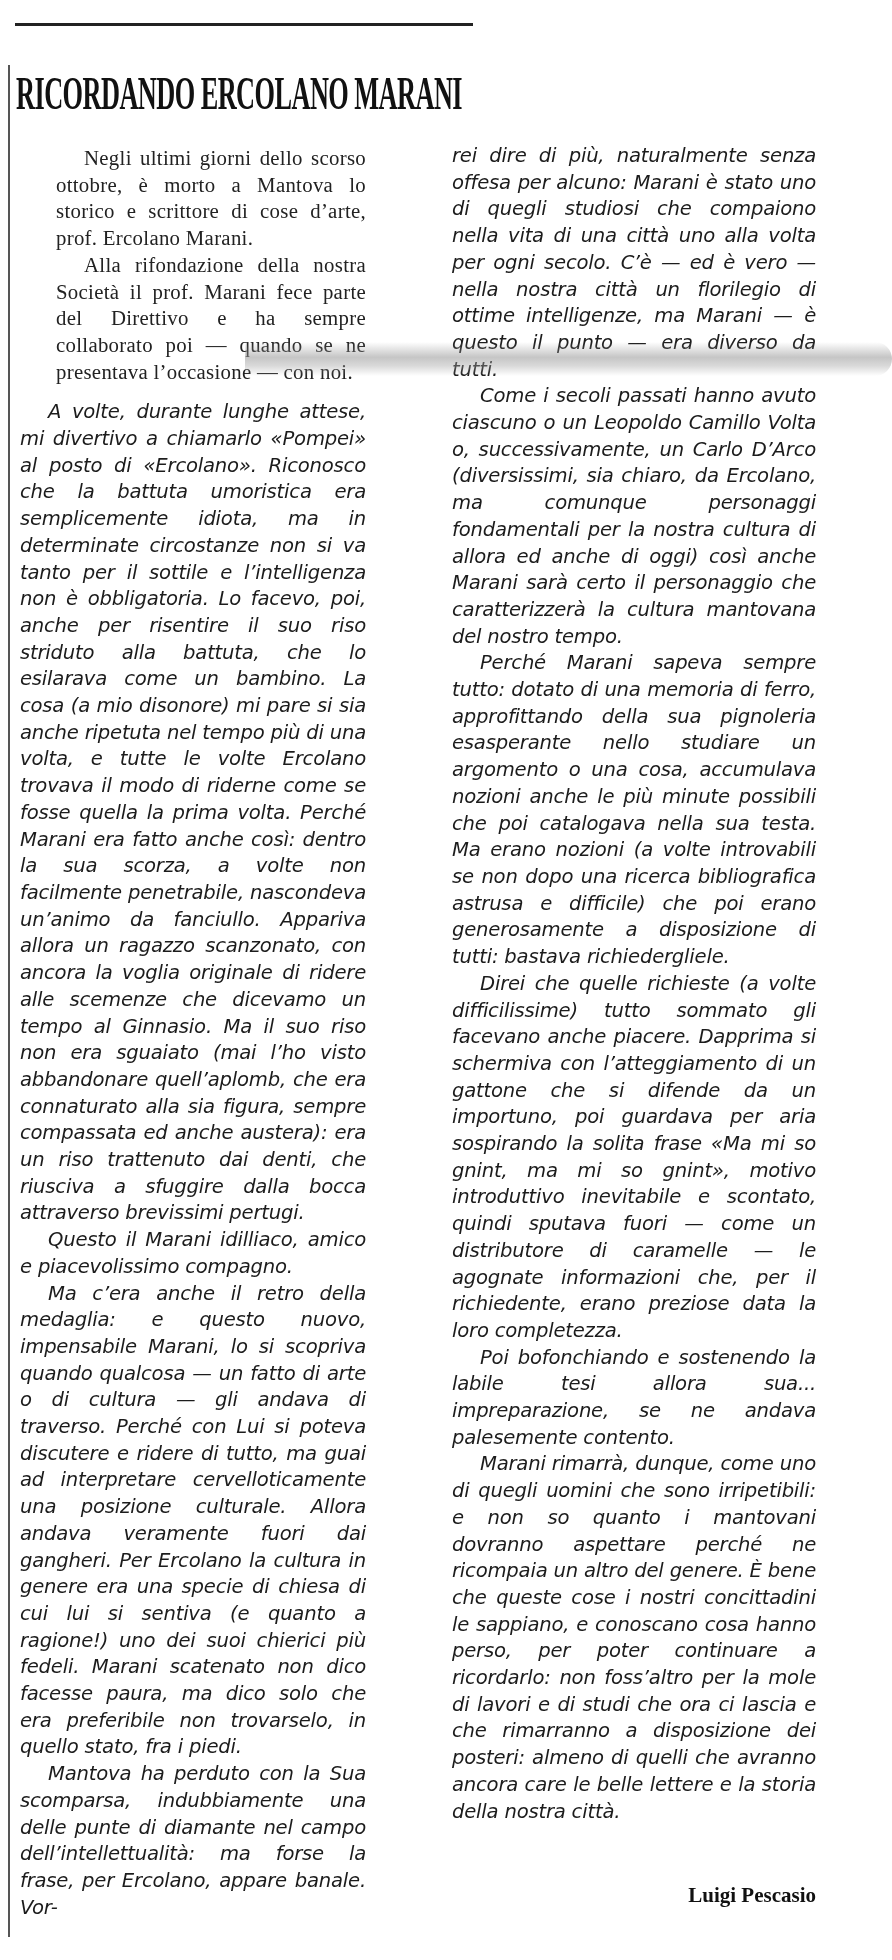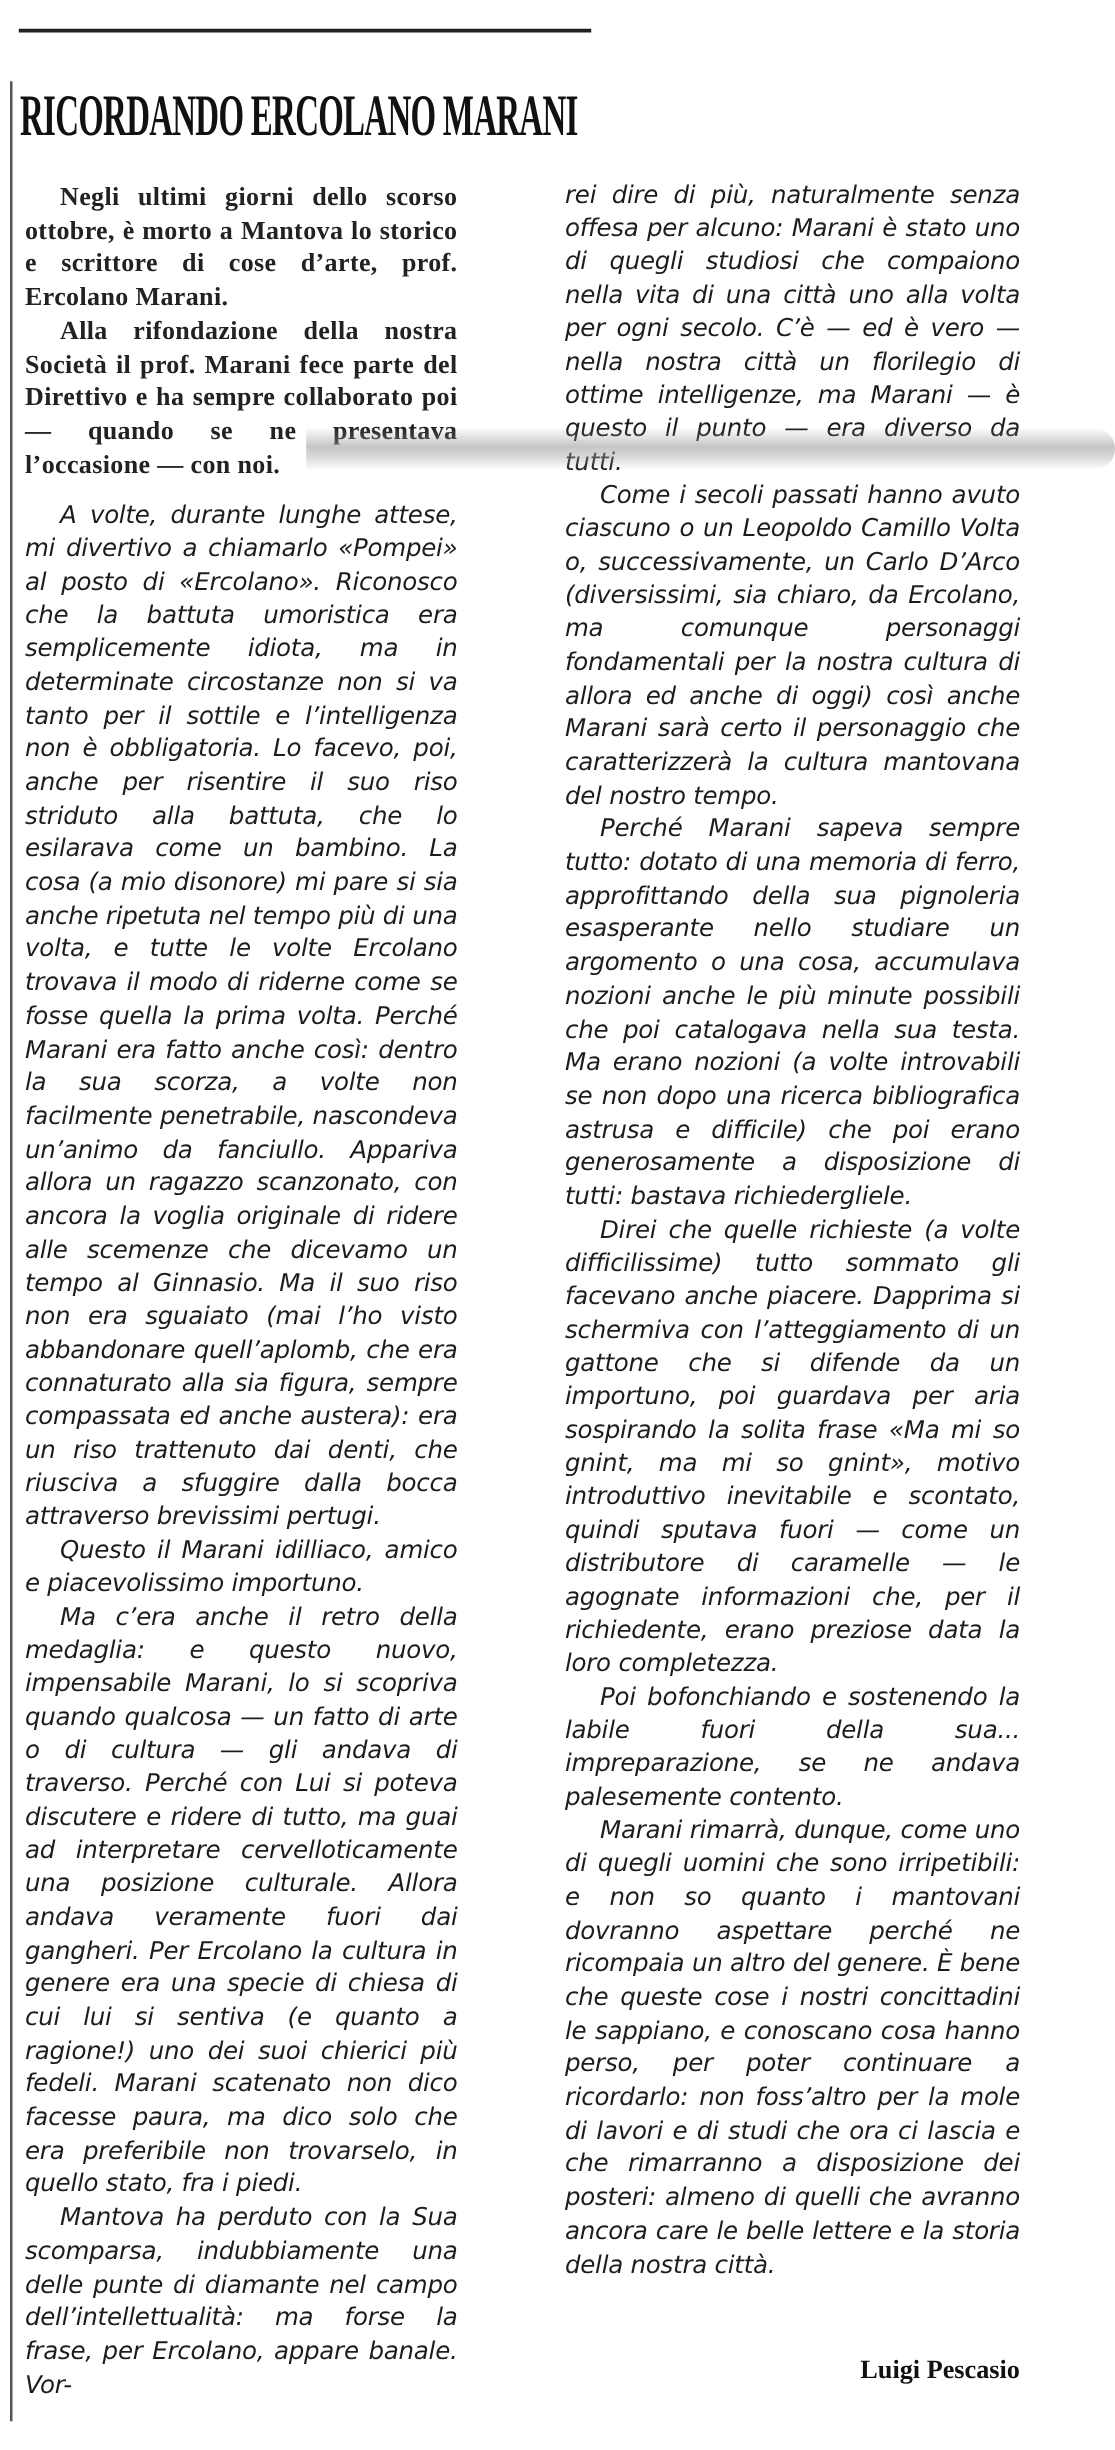--- a/index.html
+++ b/index.html
@@ -67,24 +67,25 @@
     }
     .col p {
       margin: 0;
       text-indent: 28px;
     }
     .col p.cont {
       text-indent: 0;
     }
     .intro p {
       font-family: "Liberation Serif", "DejaVu Serif", serif;
-      font-weight: bold;
+      font-weight: normal;
       font-size: 20.8px;
       letter-spacing: 0.3px;
       color: #222;
+      margin-left: 36px;
     }
     .intro {
       margin-bottom: 14px;
     }
     .body p {
       font-family: "DejaVu Sans", "Liberation Sans", sans-serif;
       font-style: italic;
       font-size: 19.6px;
       letter-spacing: -0.2px;
       color: #1c1c1c;
@@ -119,30 +120,30 @@
 
 <h1 class="title">RICORDANDO ERCOLANO MARANI</h1>
 
 <div class="col col-left">
   <div class="intro">
     <p>Negli ultimi giorni dello scorso ottobre, è morto a Mantova lo storico e scrittore di cose d’arte, prof. Ercolano Marani.</p>
     <p>Alla rifondazione della nostra Società il prof. Marani fece parte del Direttivo e ha sempre collaborato poi — quando se ne presentava l’occasione — con noi.</p>
   </div>
   <div class="body">
     <p>A volte, durante lunghe attese, mi divertivo a chiamarlo «Pompei» al posto di «Ercolano». Riconosco che la battuta umoristica era semplicemente idiota, ma in determinate circostanze non si va tanto per il sottile e l’intelligenza non è obbligatoria. Lo facevo, poi, anche per risentire il suo riso striduto alla battuta, che lo esilarava come un bambino. La cosa (a mio disonore) mi pare si sia anche ripetuta nel tempo più di una volta, e tutte le volte Ercolano trovava il modo di riderne come se fosse quella la prima volta. Perché Marani era fatto anche così: dentro la sua scorza, a volte non facilmente penetrabile, nascondeva un’animo da fanciullo. Appariva allora un ragazzo scanzonato, con ancora la voglia originale di ridere alle scemenze che dicevamo un tempo al Ginnasio. Ma il suo riso non era sguaiato (mai l’ho visto abbandonare quell’aplomb, che era connaturato alla sia figura, sempre compassata ed anche austera): era un riso trattenuto dai denti, che riusciva a sfuggire dalla bocca attraverso brevissimi pertugi.</p>
-    <p>Questo il Marani idilliaco, amico e piacevolissimo importuno.</p>
+    <p>Questo il Marani idilliaco, amico e piacevolissimo compagno.</p>
     <p>Ma c’era anche il retro della medaglia: e questo nuovo, impensabile Marani, lo si scopriva quando qualcosa — un fatto di arte o di cultura — gli andava di traverso. Perché con Lui si poteva discutere e ridere di tutto, ma guai ad interpretare cervelloticamente una posizione culturale. Allora andava veramente fuori dai gangheri. Per Ercolano la cultura in genere era una specie di chiesa di cui lui si sentiva (e quanto a ragione!) uno dei suoi chierici più fedeli. Marani scatenato non dico facesse paura, ma dico solo che era preferibile non trovarselo, in quello stato, fra i piedi.</p>
     <p>Mantova ha perduto con la Sua scomparsa, indubbiamente una delle punte di diamante nel campo dell’intellettualità: ma forse la frase, per Ercolano, appare banale. Vor-</p>
   </div>
 </div>
 
 <div class="col col-right body">
   <p class="cont">rei dire di più, naturalmente senza offesa per alcuno: Marani è stato uno di quegli studiosi che compaiono nella vita di una città uno alla volta per ogni secolo. C’è — ed è vero — nella nostra città un florilegio di ottime intelligenze, ma Marani — è questo il punto — era diverso da tutti.</p>
   <p>Come i secoli passati hanno avuto ciascuno o un Leopoldo Camillo Volta o, successivamente, un Carlo D’Arco (diversissimi, sia chiaro, da Ercolano, ma comunque personaggi fondamentali per la nostra cultura di allora ed anche di oggi) così anche Marani sarà certo il personaggio che caratterizzerà la cultura mantovana del nostro tempo.</p>
   <p>Perché Marani sapeva sempre tutto: dotato di una memoria di ferro, approfittando della sua pignoleria esasperante nello studiare un argomento o una cosa, accumulava nozioni anche le più minute possibili che poi catalogava nella sua testa. Ma erano nozioni (a volte introvabili se non dopo una ricerca bibliografica astrusa e difficile) che poi erano generosamente a disposizione di tutti: bastava richiedergliele.</p>
   <p>Direi che quelle richieste (a volte difficilissime) tutto sommato gli facevano anche piacere. Dapprima si schermiva con l’atteggiamento di un gattone che si difende da un importuno, poi guardava per aria sospirando la solita frase «Ma mi so gnint, ma mi so gnint», motivo introduttivo inevitabile e scontato, quindi sputava fuori — come un distributore di caramelle — le agognate informazioni che, per il richiedente, erano preziose data la loro completezza.</p>
-  <p>Poi bofonchiando e sostenendo la labile fuori della sua... impreparazione, se ne andava palesemente contento.</p>
+  <p>Poi bofonchiando e sostenendo la labile tesi allora sua... impreparazione, se ne andava palesemente contento.</p>
   <p>Marani rimarrà, dunque, come uno di quegli uomini che sono irripetibili: e non so quanto i mantovani dovranno aspettare perché ne ricompaia un altro del genere. È bene che queste cose i nostri concittadini le sappiano, e conoscano cosa hanno perso, per poter continuare a ricordarlo: non foss’altro per la mole di lavori e di studi che ora ci lascia e che rimarranno a disposizione dei posteri: almeno di quelli che avranno ancora care le belle lettere e la storia della nostra città.</p>
 </div>
 
 <p class="signature">Luigi Pescasio</p>
 
 <div class="smudge"></div>
 
 </body></html>

